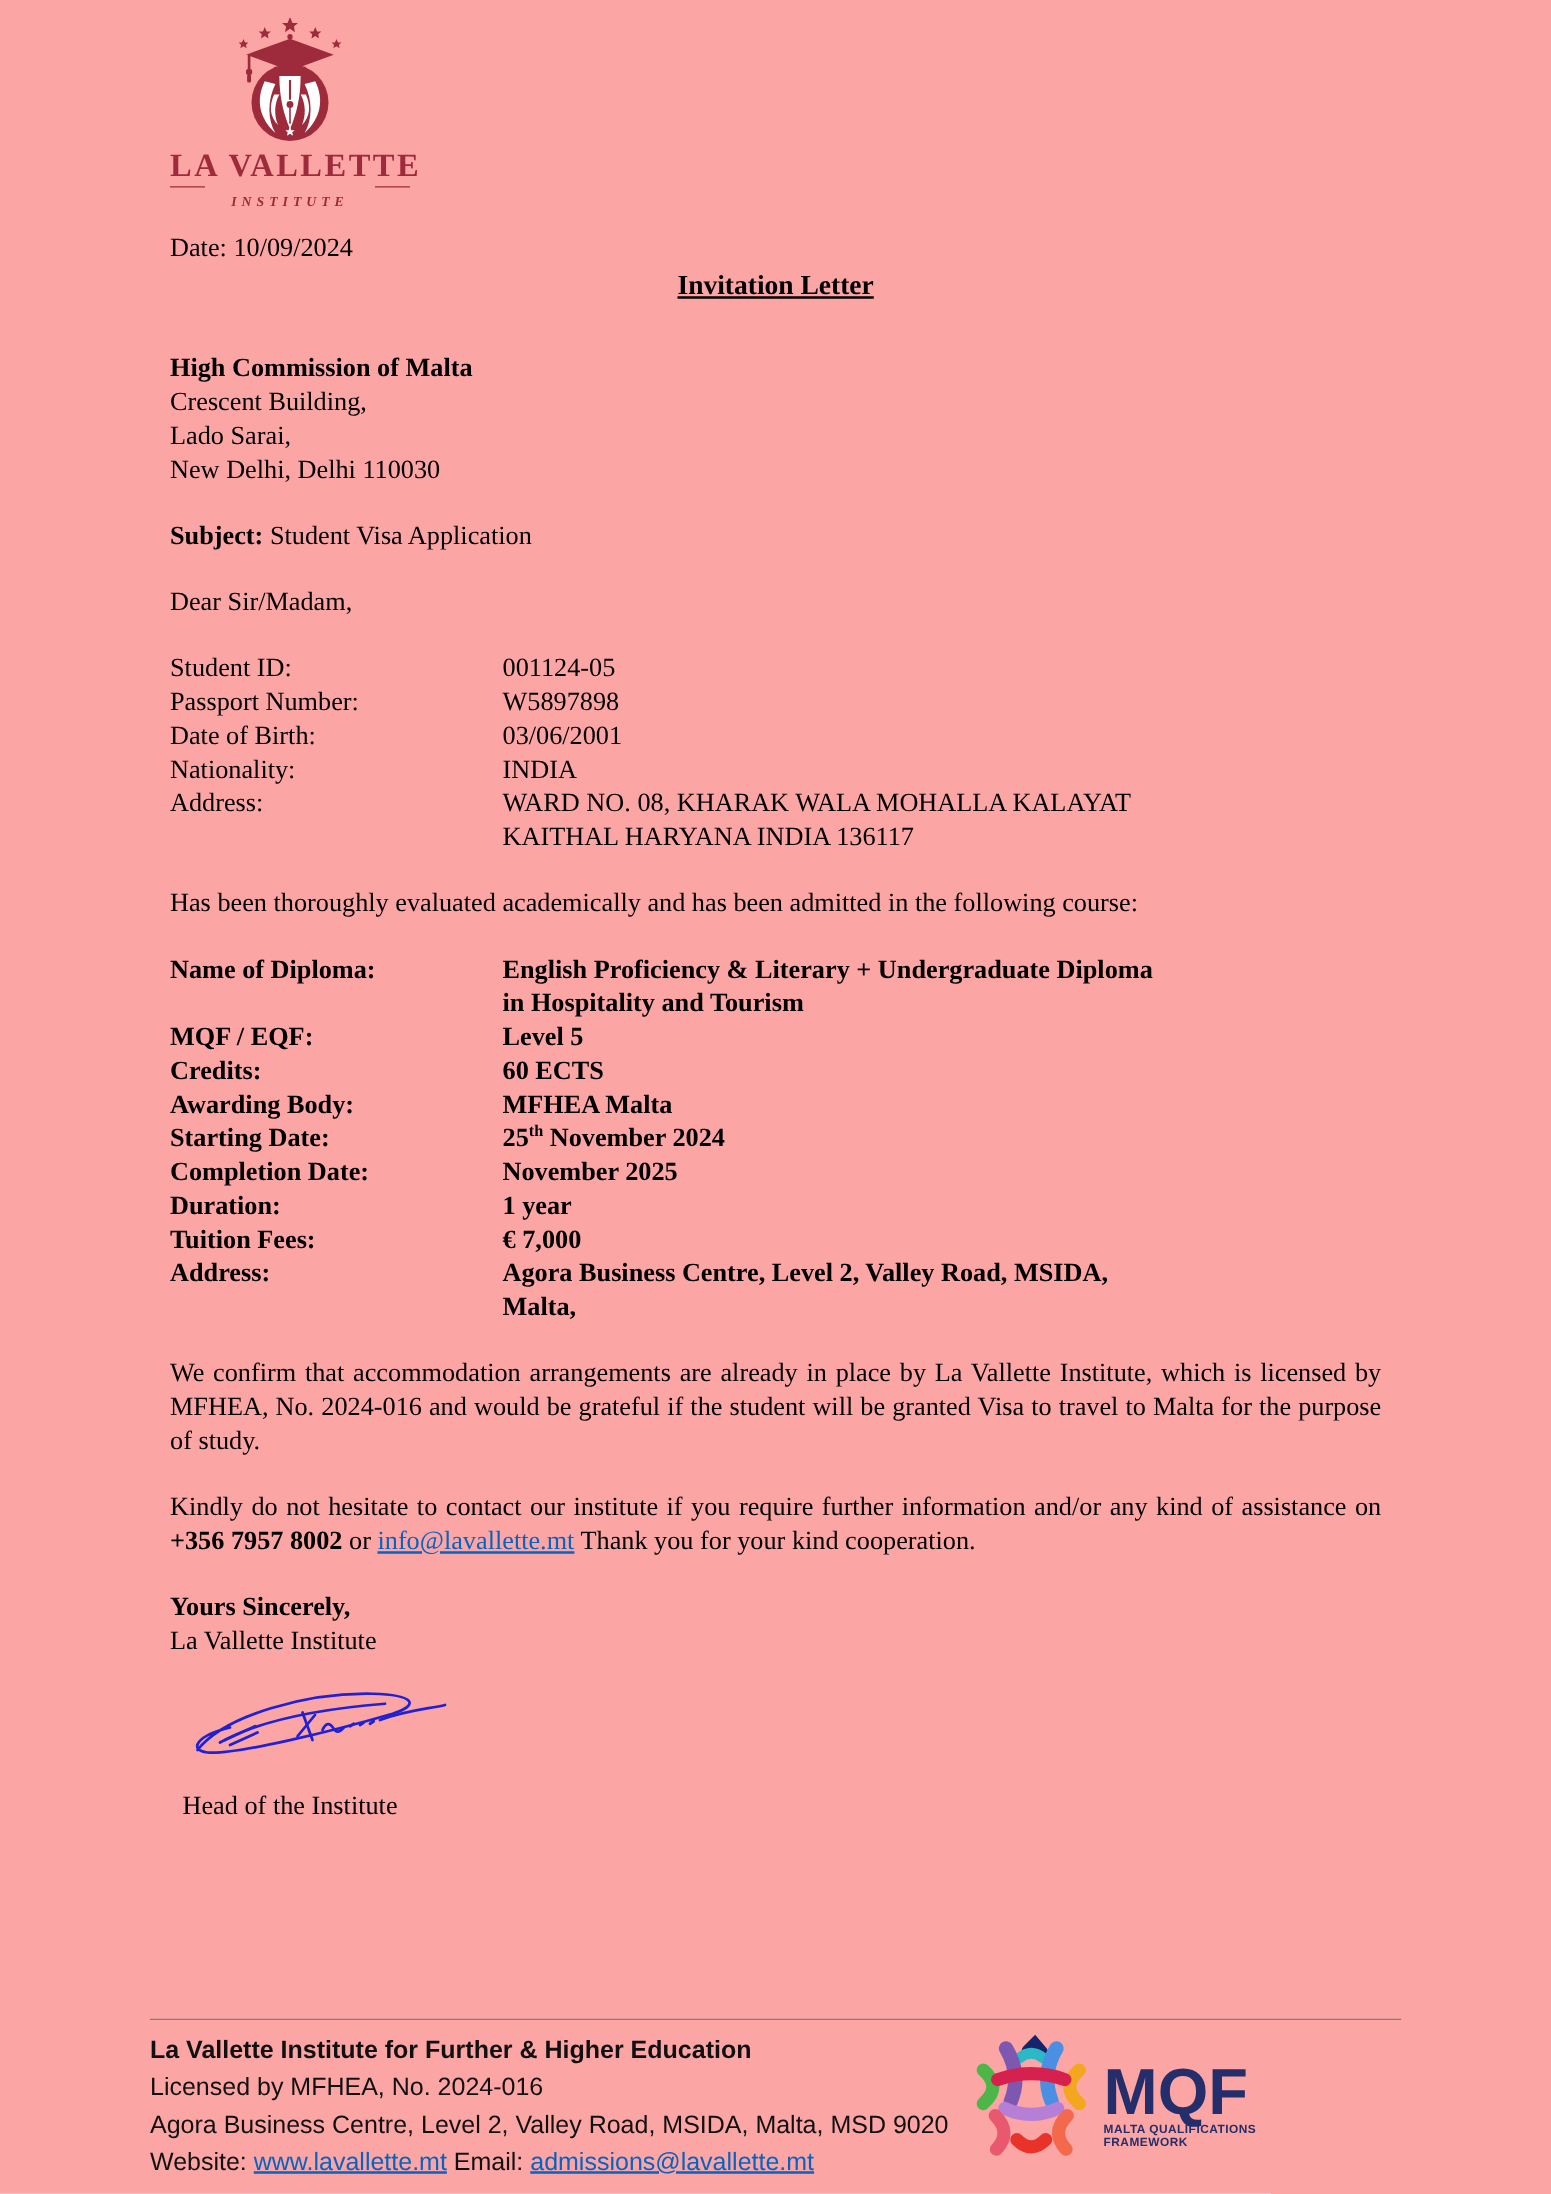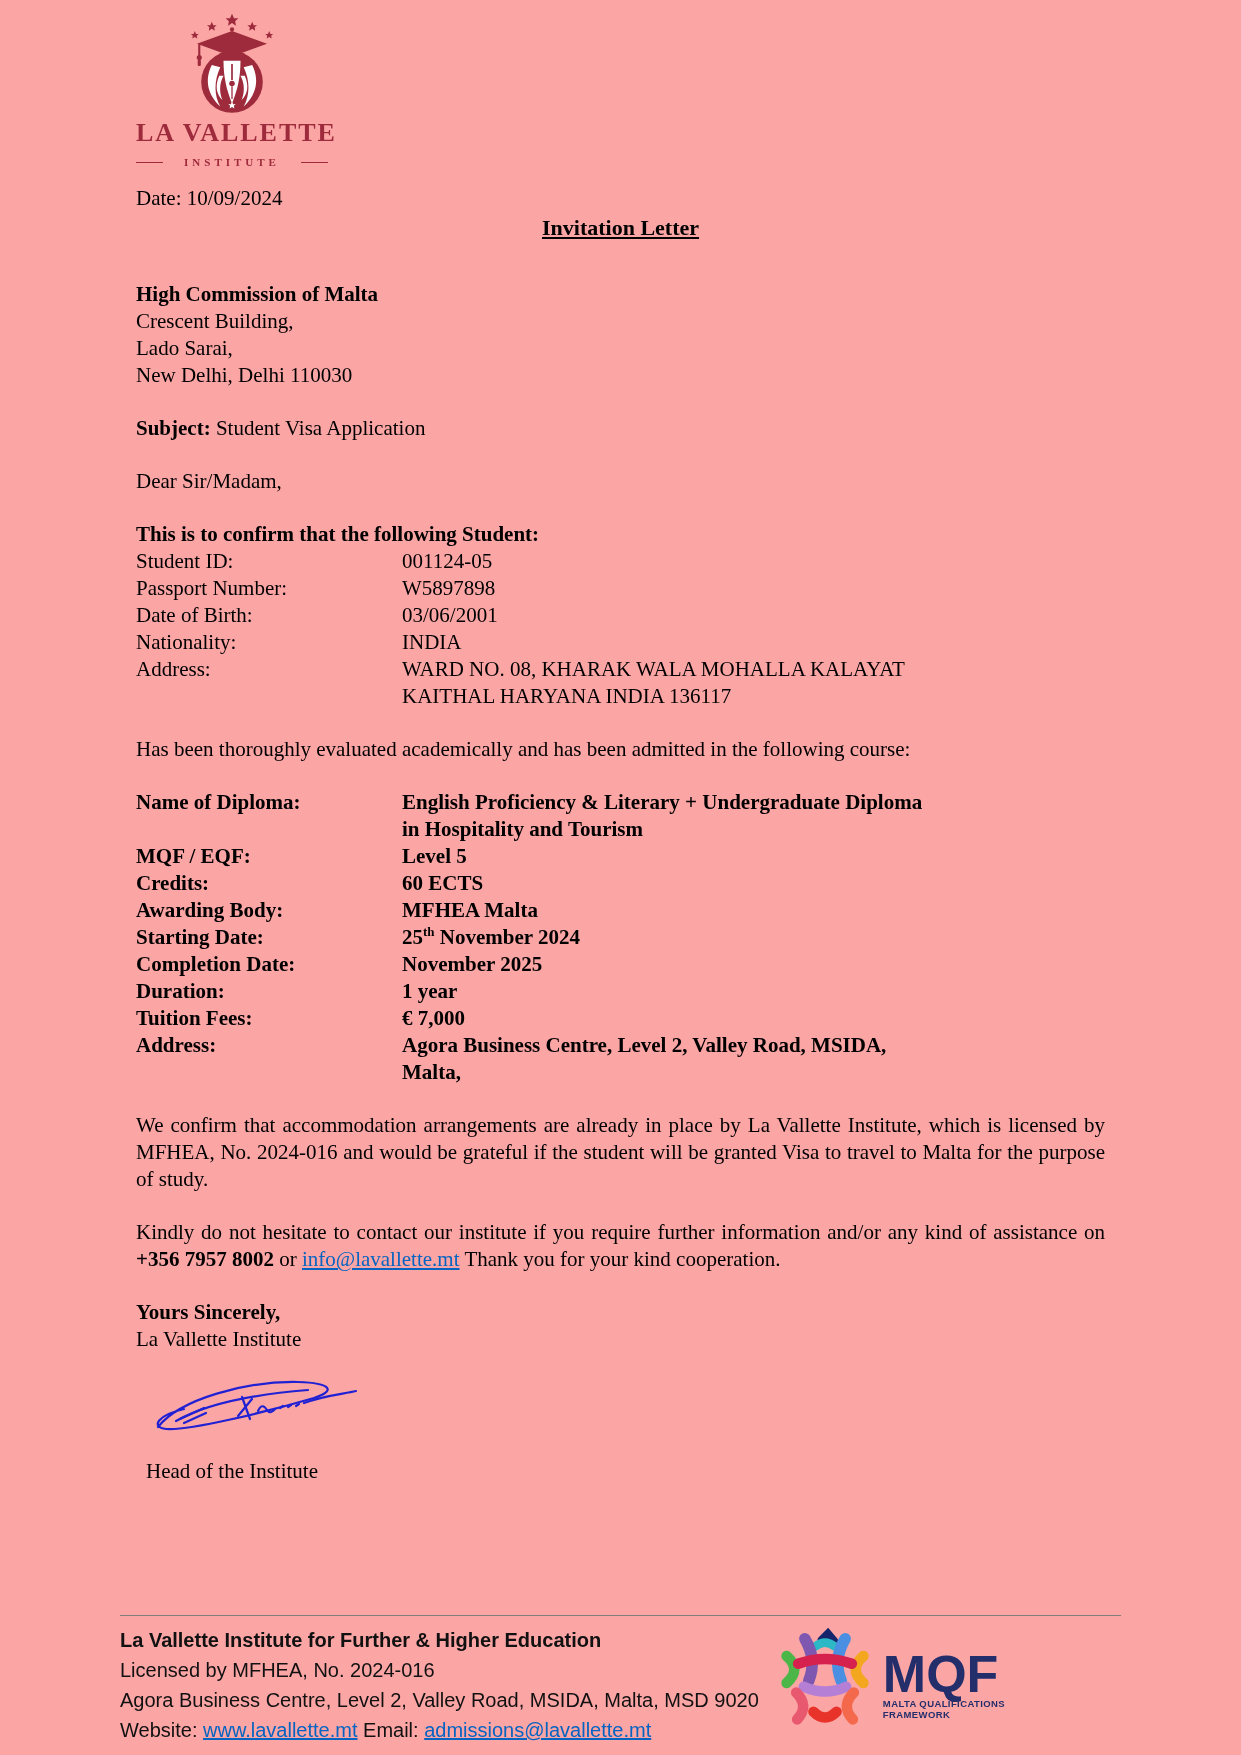--- a/index.html
+++ b/index.html
@@ -18,22 +18,22 @@
 
   
   .logo-block { width:192px; text-align:center; }
   .logo-block svg { display:block; margin:0 auto; }
   .wordmark {
     margin-top:3px;
     font-size:26px; font-weight:bold; letter-spacing:2px;
     color:#9e2b3c; white-space:nowrap;
   }
   .institute-row {
-    display:flex; align-items:center; gap:21px; margin-top:3px;
-    color:#9e2b3c; font-size:11px; font-weight:bold; letter-spacing:4px;
+    display:flex; align-items:flex-start; gap:21px; margin-top:3px;
+    color:#9e2b3c; font-size:11px; font-weight:bold; letter-spacing:4px;font-style:italic;
   }
   .institute-row .rule { flex:1; border-top:1.6px solid #9e2b3c; }
 
   
   .date-line { margin-top:9px; }
   .letter-title {
     margin-top:2px; text-align:center;
     font-size:22px; font-weight:bold; text-decoration:underline;
   }
   .recipient { margin-top:40px; }
@@ -147,21 +147,20 @@
       <div>New Delhi, Delhi 110030</div>
     </div>
 
     <div class="para-gap">
       <span class="bold">Subject:</span><span> Student Visa Application</span>
     </div>
 
     <div class="para-gap">Dear Sir/Madam,</div>
 
     <div class="para-gap">
-      <div class="section-head">This is to confirm that the following Student:</div>
       <div class="kv-row">
         <span class="lbl">Student ID:</span>
           <span class="val">001124-05</span>
       </div>
       <div class="kv-row">
         <span class="lbl">Passport Number:</span>
           <span class="val">W5897898</span>
       </div>
       <div class="kv-row">
         <span class="lbl">Date of Birth:</span>

